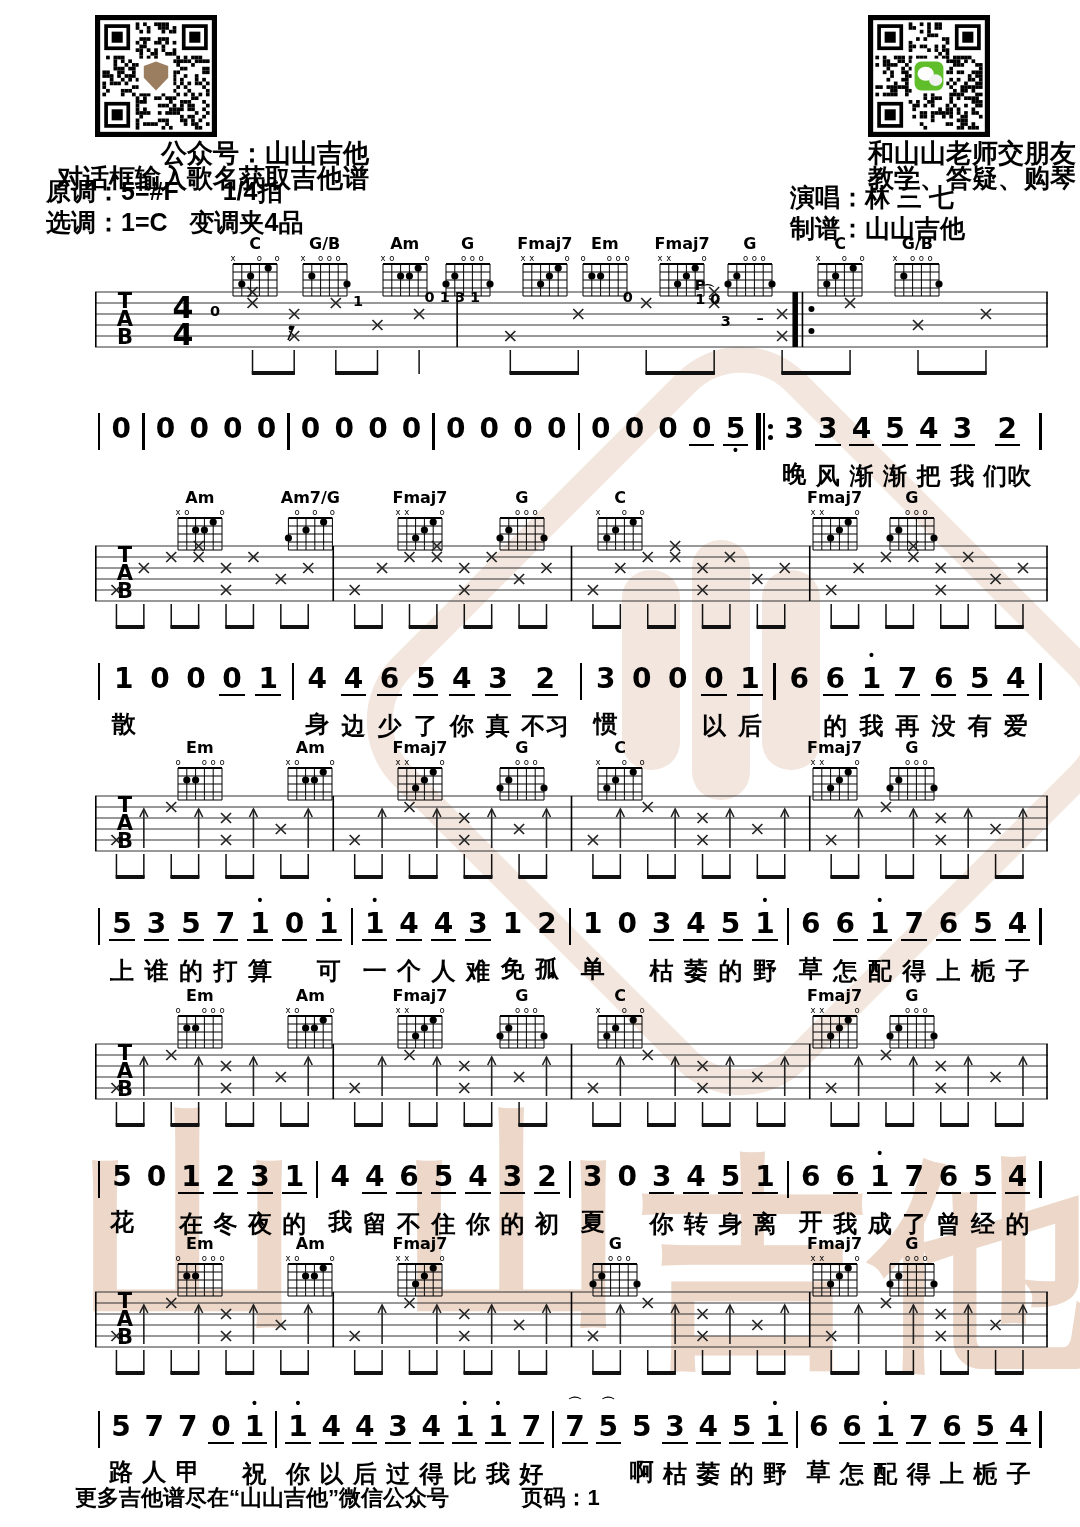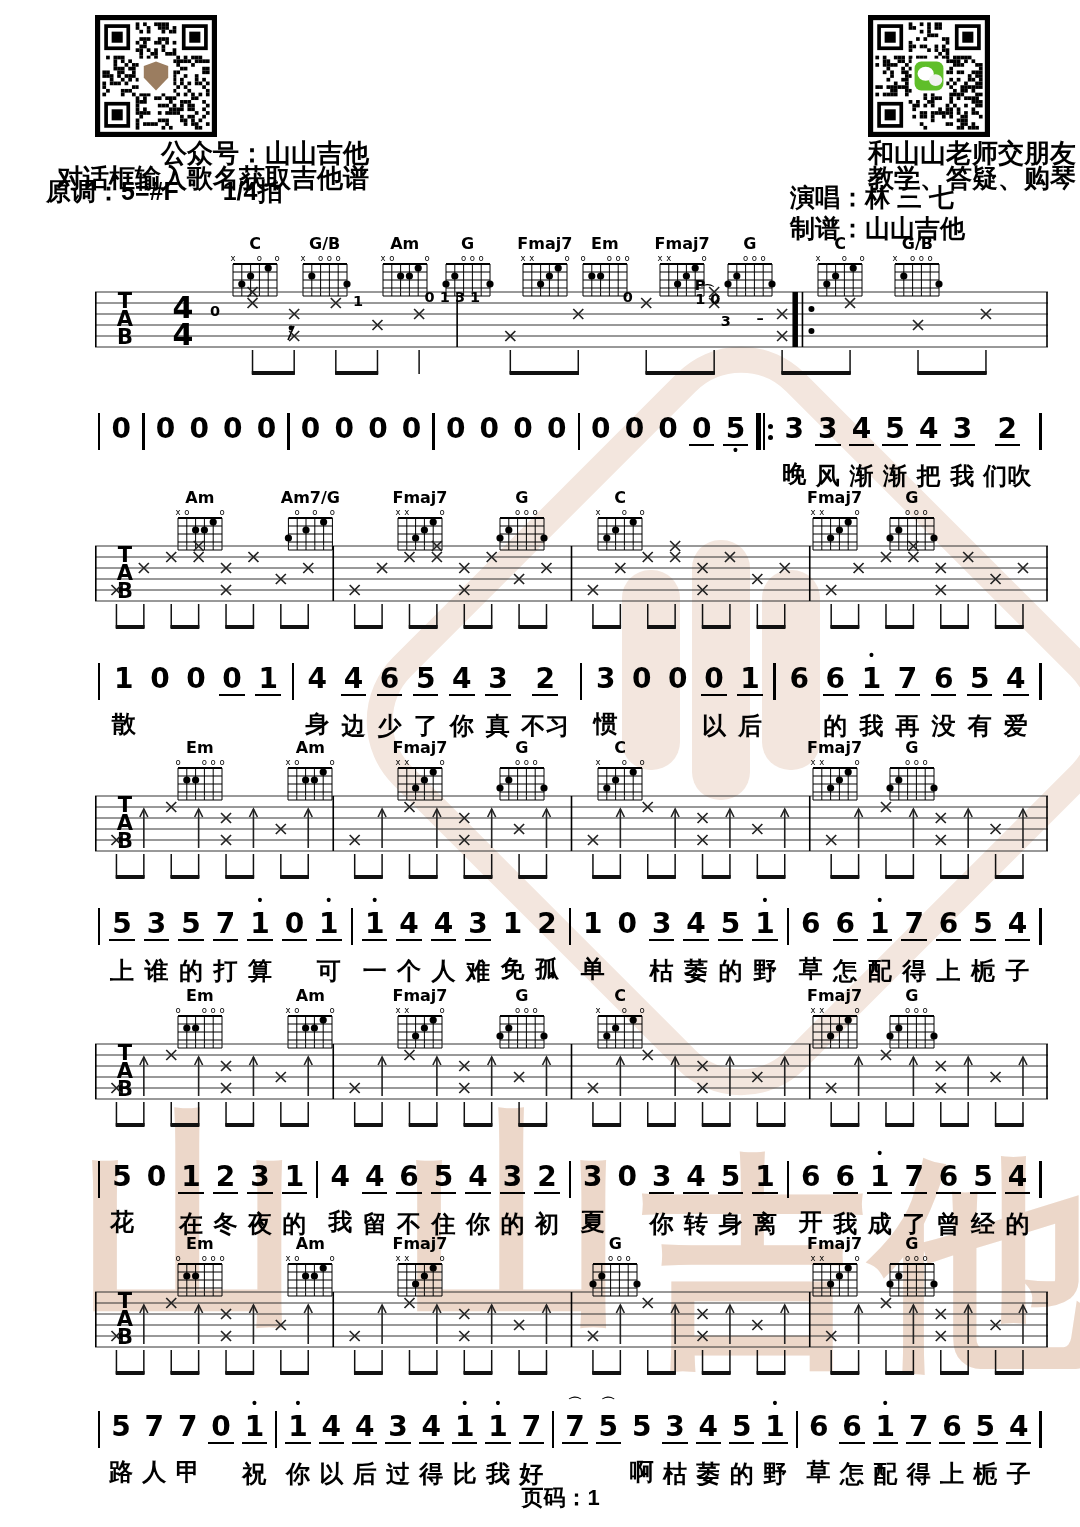--- a/index.html
+++ b/index.html
@@ -525,20 +525,21 @@
         <ellipse cx="15.6" cy="15.9" rx="2.2" ry="1.9" fill="#fff"></ellipse>
         <ellipse cx="18.3" cy="17.6" rx="1.8" ry="1.6" fill="#f2f2f2"></ellipse>
       </svg>
     <div class="qr-caption">和山山老师交朋友</div>
     <div class="qr-caption">教学、答疑、购琴</div>
   </div>
 
 
   <div class="abs" style="left:46px;top:176px;z-index:2;">
     <div class="meta-line"><span>原调：5=#F</span><span style="display:inline-block;width:44px;"></span><span>1/4拍</span></div>
+    <div class="meta-line"><span>选调：1=C</span><span style="display:inline-block;width:22px;"></span><span>变调夹4品</span></div>
   </div>
 
   <div class="abs" style="left:790px;top:182px;z-index:2;">
     <div class="meta-line">演唱：林 三 七</div>
     <div class="meta-line">制谱：山山吉他</div>
   </div>
 
   <div id="score" style="position:absolute;left:0;top:0;width:1080px;height:1527px;z-index:1;">
       <div style="position: absolute; left: 95px; top: 236px; width: 953px; height: 190px;">
         <div class="chord" style="left: 16.8%; top: 0px;"><div class="chord-name">C</div><svg width="56" height="46" viewBox="0 0 56 46">
@@ -2633,14 +2634,15 @@
           <div class="jng u"><span class="jn">4</span></div>
           <div class="jdd"></div>
           <div class="jl">子</div>
         </div>
         <div class="jcell">
           <div class="jbar"></div>
         </div>
       </div>
     </div>
 
+  <div class="abs foot" style="left:75px;top:1483px;z-index:2;">更多吉他谱尽在“山山吉他”微信公众号</div>
   <div class="abs foot" style="left:0;right:0;top:1483px;text-align:center;z-index:2;margin-left:41px;">页码：1</div>
 </div>
 
 </body></html>

